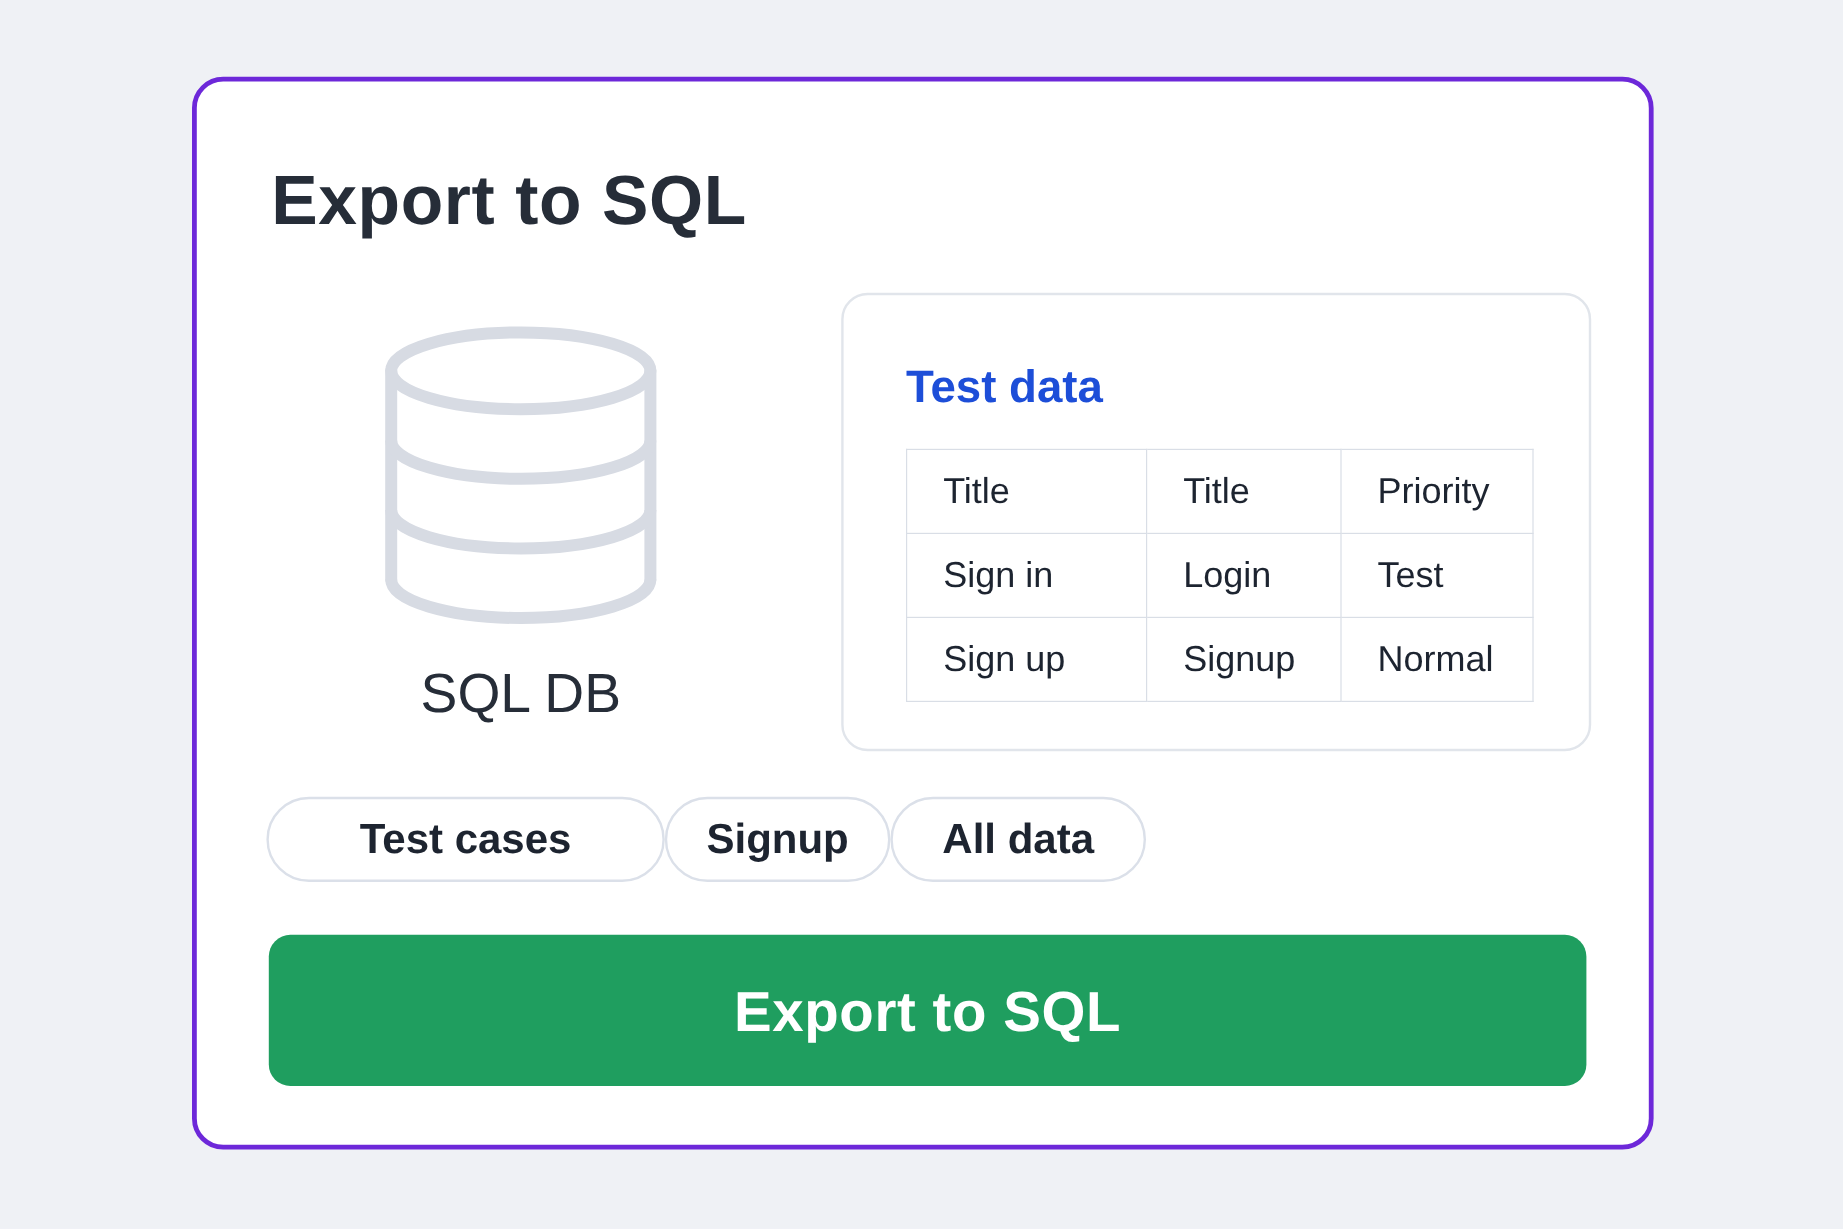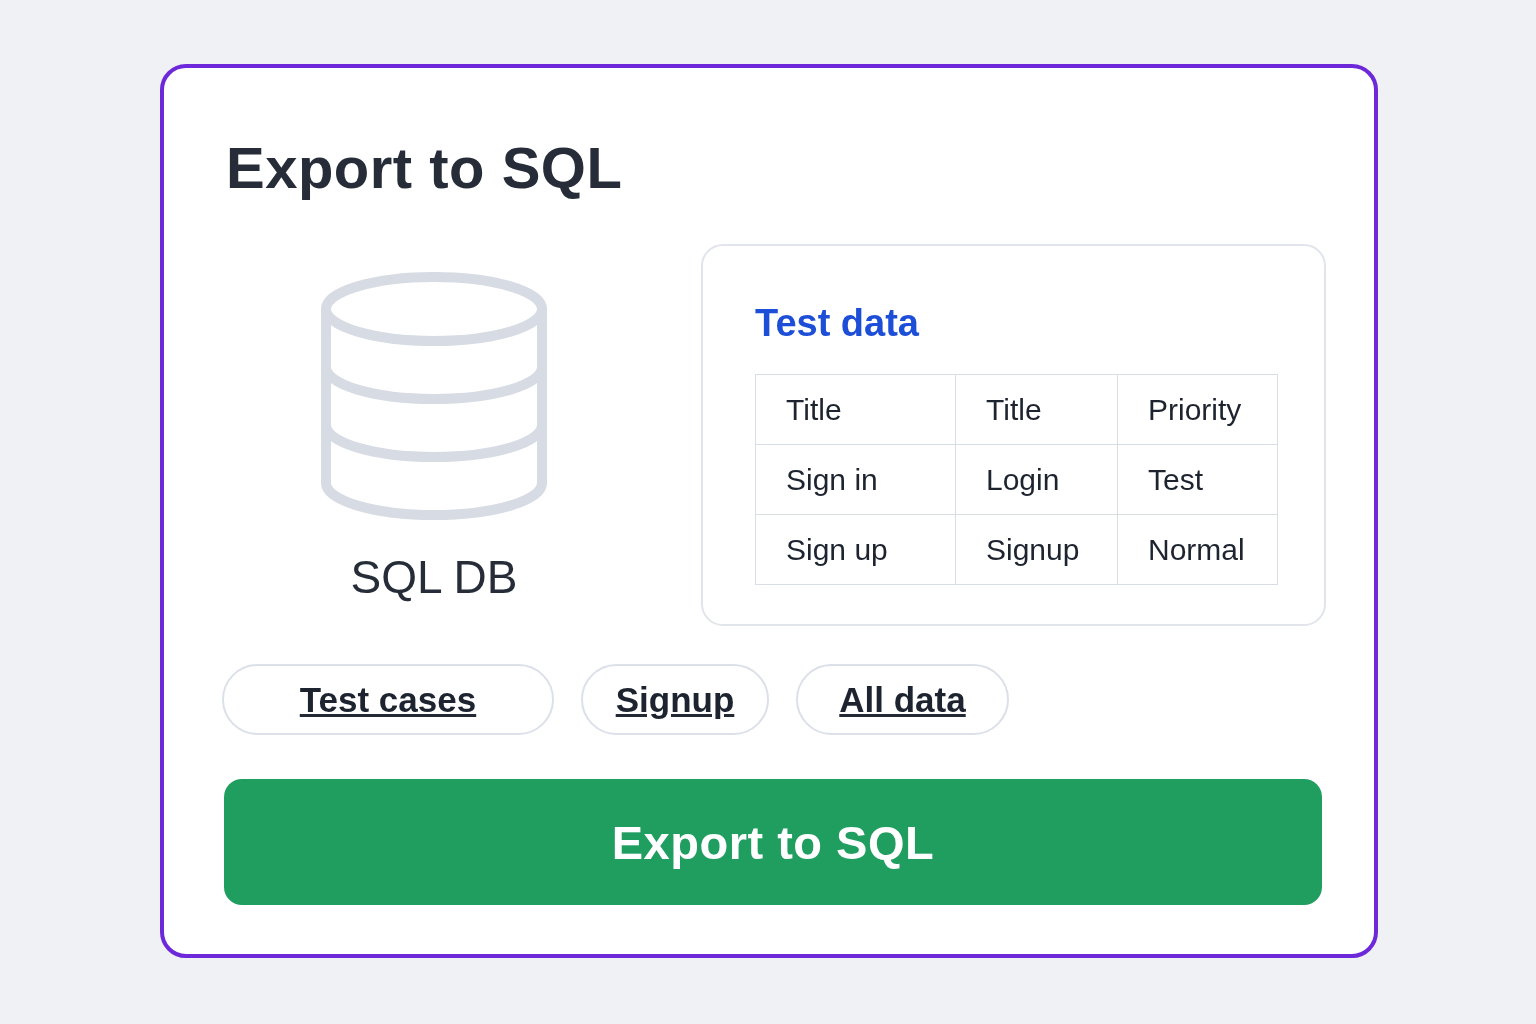--- a/index.html
+++ b/index.html
@@ -75,23 +75,21 @@
     white-space: nowrap;
   }
   .col-title { width: 200px; }
   .col-suite { width: 162px; }
   .col-priority { width: 160px; }
   
   .pills {
     position: absolute;
     left: 58px; top: 596px;
     display: flex;
-    gap: 27px;
     align-items: flex-start;
-    text-decoration: underline;
   }
   .pill {
     height: 71px;
     background: #ffffff;
     border: 2px solid #dbe0e9;
     border-radius: 36px;
     display: flex;
     align-items: center;
     justify-content: center;
     font-family: inherit;

